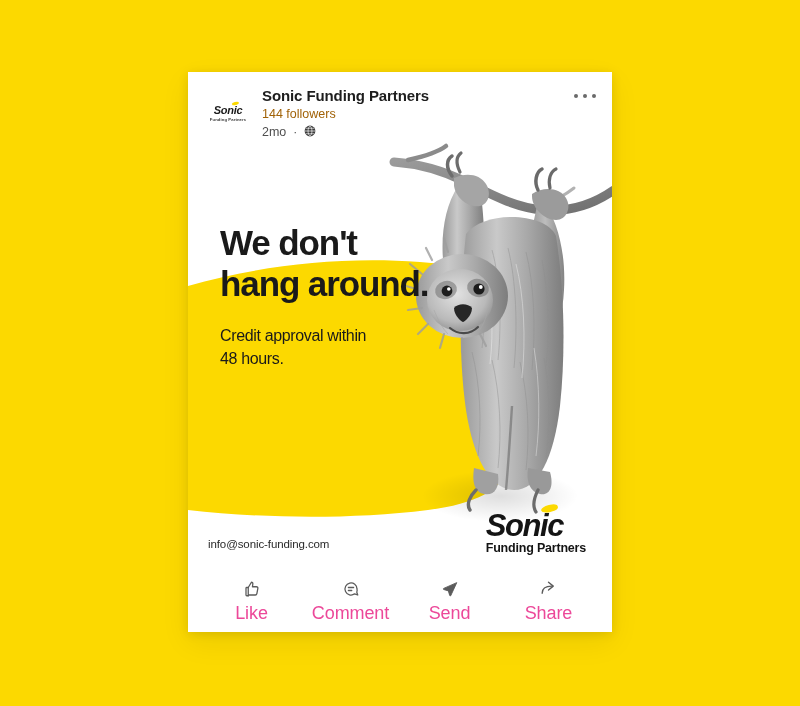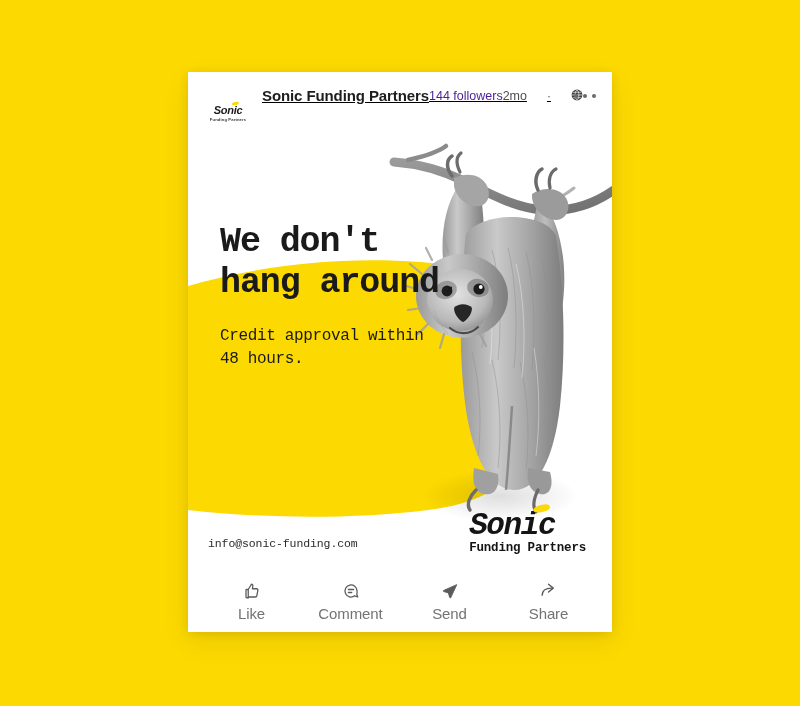--- a/index.html
+++ b/index.html
@@ -76,44 +76,43 @@
     color: #3a3a3a;
     letter-spacing: 0.1px;
     line-height: 1;
     margin-top: 2px;
     white-space: nowrap;
   }
   .header-text {
     margin-left: 10px;
     margin-top: 1px;
     display: flex;
-    flex-direction: row;
-    text-decoration: underline;
+    flex-direction: column;
   }
   .header-title {
     font-size: 15px;
     font-weight: bold;
     color: #1d1d1d;
     line-height: 1.2;
     letter-spacing: -0.1px;
   }
   .header-followers {
     font-size: 12.5px;
-    color: #4c1d95;
+    color: #a16207;
     line-height: 1.35;
     margin-top: 1px;
   }
   .header-meta {
     font-size: 12.5px;
     color: #4f4f4f;
     line-height: 1.35;
     margin-top: 1px;
     display: flex;
     align-items: center;
-    gap: 20px;
+    gap: 7px;
   }
   .header-meta .dot-sep {
     font-size: 12px;
     color: #4f4f4f;
   }
   .globe-icon {
     display: inline-block;
     line-height: 1;
   }
   .more-menu {
@@ -131,21 +130,20 @@
     background: #6a6a6a;
     display: block;
   }
 
   
   .creative {
     position: relative;
     flex: 1 1 auto;
     background: #ffffff;
     overflow: hidden;
-    font-family: Liberation Mono, monospace;
   }
   .creative svg.blob {
     position: absolute;
     left: 0;
     top: 0;
     width: 100%;
     height: 100%;
   }
   .headline {
     position: absolute;
@@ -254,22 +252,22 @@
   }
   .action-btn .ico {
     width: 20px;
     height: 20px;
     display: flex;
     align-items: center;
     justify-content: center;
     color: #5b5b5b;
   }
   .action-btn .lbl {
-    font-size: 15px;
-    color: #737373;
+    font-size: 18px;
+    color: #ec4899;
     letter-spacing: -0.1px;
   }
 </style>
 </head>
 <body>
 
 <div class="post-card">
 
   <div class="post-header">
 

